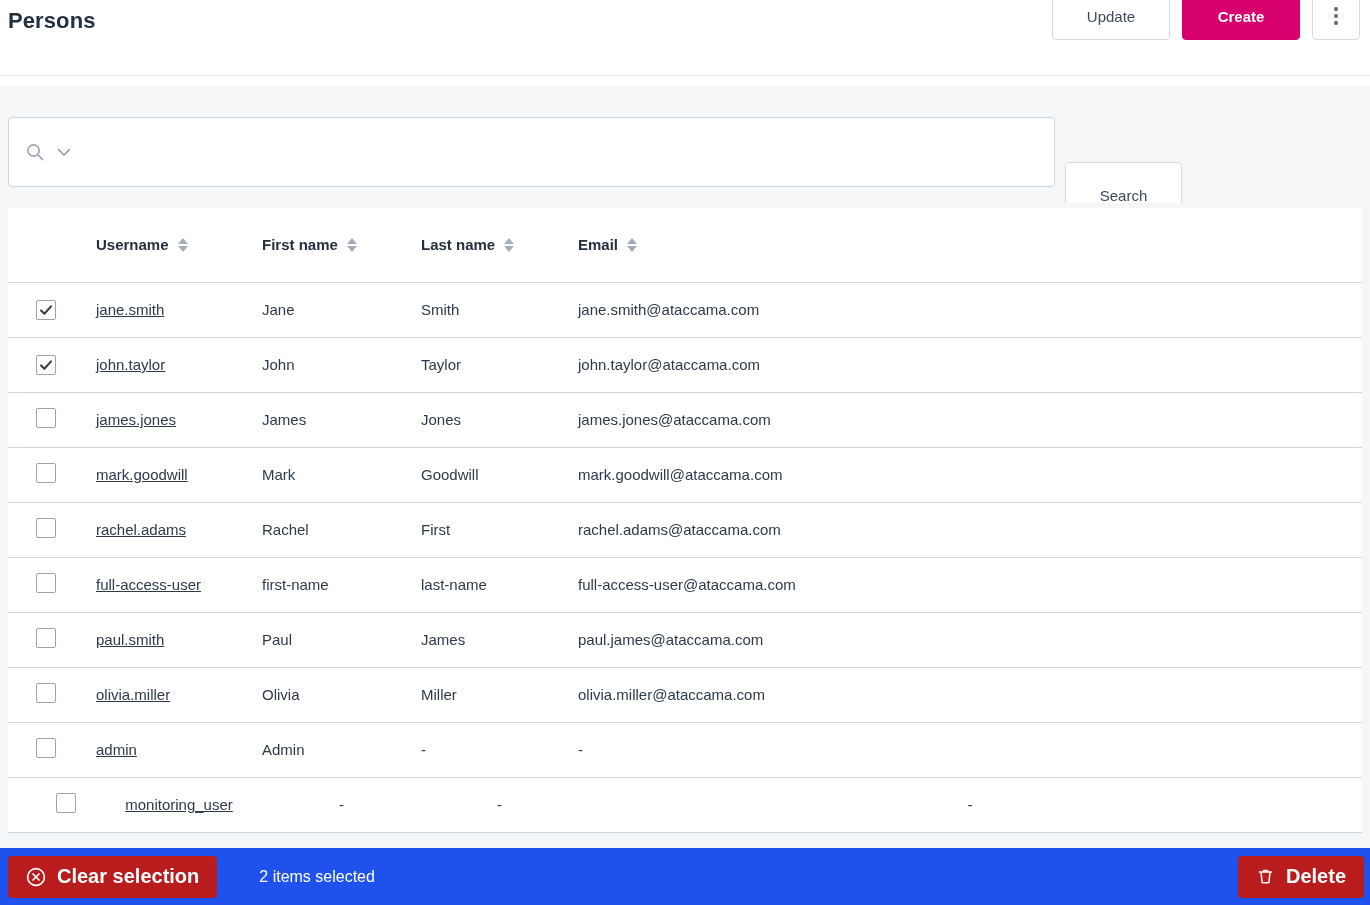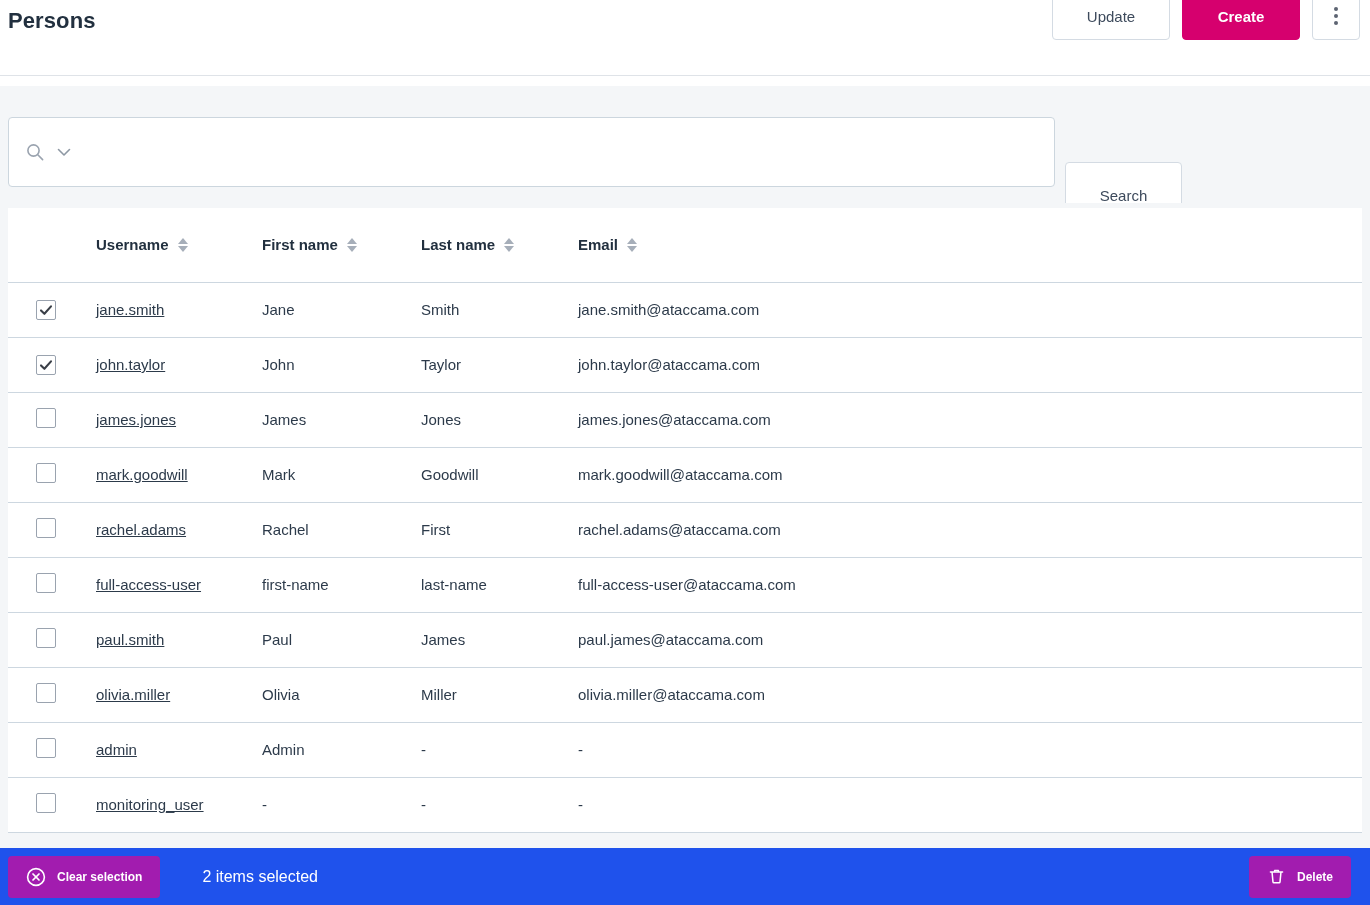--- a/index.html
+++ b/index.html
@@ -124,21 +124,21 @@
 
   table.persons tbody td {
     height: 55px;
     padding: 0;
     vertical-align: middle;
     font-size: 15px;
     color: #2c3a4a;
     border-bottom: 1px solid #cdd7e0;
     background: #ffffff;
   }
-  table.persons tbody tr:last-child td { border-bottom: 1px solid #cdd7e0; }
+  table.persons tbody tr:last-child td { border-bottom: 1px solid #cdd7e0; text-align: center; }
 
   .cb {
     width: 20px; height: 20px;
     border: 1px solid #9aa3af; border-radius: 2px;
     background: #ffffff;
     display: inline-flex; align-items: center; justify-content: center;
     cursor: pointer;
     margin-left: 28px;
   }
   .cb svg { display: none; }
@@ -148,30 +148,30 @@
     color: #2c3a4a; text-decoration: underline; font-size: 15px; cursor: pointer;
   }
 
   
   .selbar {
     position: absolute; left: 0; bottom: 0; width: 1370px; height: 57px;
     background: #1f52ec;
     display: flex; align-items: center;
   }
   .pill {
-    background: #a21caf;
+    background: #b91c1c;
     border: none; border-radius: 4px;
-    color: #ffffff; font-size: 12px; font-weight: bold;
+    color: #ffffff; font-size: 20px; font-weight: bold;
     height: 42px; padding: 0 18px;
     display: inline-flex; align-items: center; gap: 11px;
     cursor: pointer;
     font-family: "Liberation Sans", sans-serif;
   }
   .pill.clear { margin-left: 8px; }
-  .pill.delete { margin-right: 19px; }
+  .pill.delete { margin-right: 6px; }
   .sel-count { color: #ffffff; font-size: 16px; margin-left: 42px; }
   .spacer { flex: 1 1 auto; }
 </style>
 </head>
 <body>
 
 <div class="app">
 
   <div class="header">
     <div class="page-title">Persons</div>

